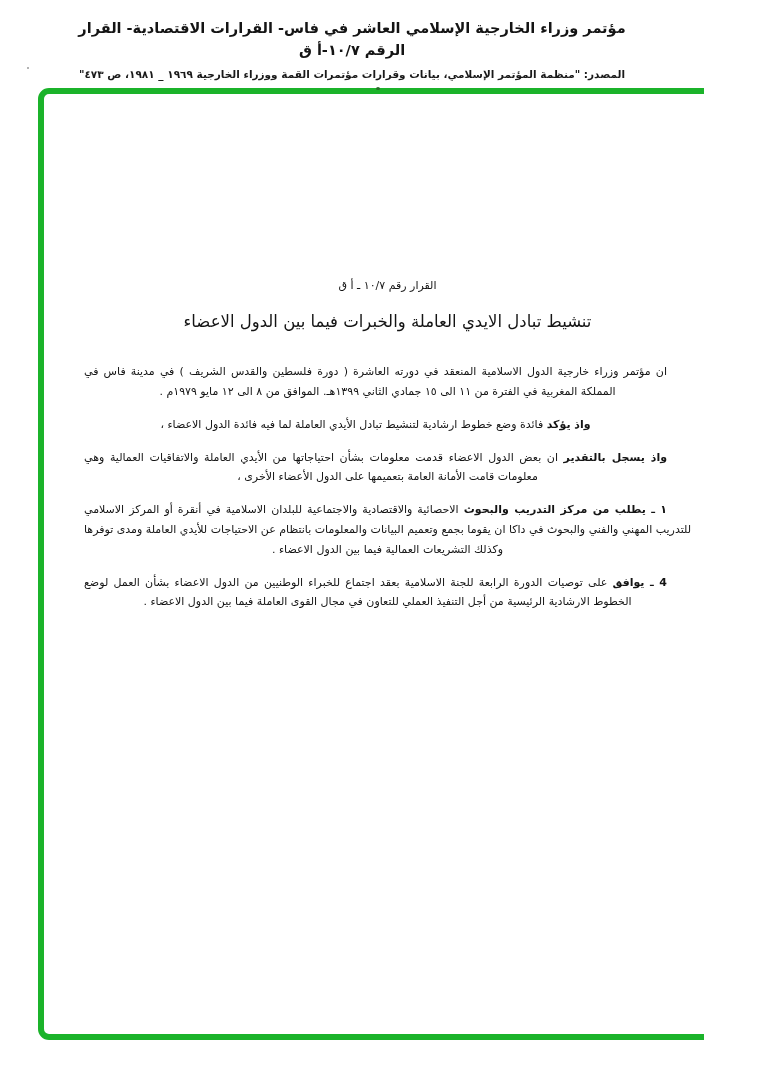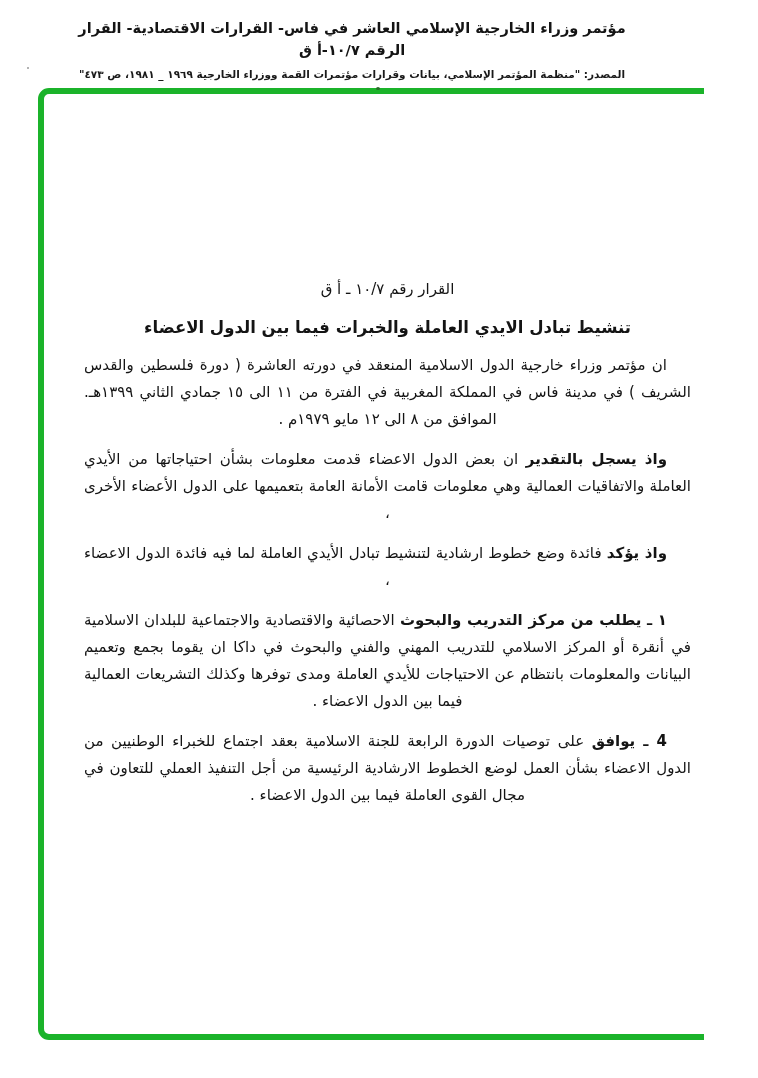--- a/index.html
+++ b/index.html
@@ -43,32 +43,32 @@
     border-radius: 11px;
     box-sizing: border-box;
     background: #ffffff;
   }
   .doc-content {
     direction: rtl;
     padding: 184px 26px 0 40px;
   }
   .res-number {
     text-align: center;
-    font-size: 15px;
+    font-size: 11px;
     line-height: 1.5;
   }
   .doc-title {
     text-align: center;
     font-size: 16.5px;
-    font-weight: bold;
-    margin: 15px 0 12px 0;
+    font-weight: normal;
+    margin: 15px 0 28px 0;
     line-height: 1.5;
   }
   .para {
-    font-size: 15px;
+    font-size: 11px;
     line-height: 1.8;
     text-align: justify;
     text-align-last: center;
     text-indent: 24px;
     margin: 12px 0 13px 0;
   }
   .para .lead { font-weight: bold; }
   
   .speck {
     position: absolute;
@@ -94,23 +94,23 @@
   <div class="doc-frame">
     <div class="doc-content">
 
       <div class="res-number">القرار رقم ١٠/٧ ـ أ ق</div>
 
       <h1 class="doc-title">تنشيط تبادل الايدي العاملة والخبرات فيما بين الدول الاعضاء</h1>
 
       <p class="para"><span class="lead"></span><span>ان مؤتمر وزراء خارجية الدول الاسلامية المنعقد في دورته العاشرة ( دورة فلسطين والقدس الشريف ) في مدينة فاس في المملكة المغربية في الفترة من ١١ الى ١٥ جمادي الثاني ١٣٩٩هـ. الموافق من ٨ الى ١٢ مايو ١٩٧٩م .</span></p>
 
 
+      <p class="para"><span class="lead">واذ يؤكد</span><span> فائدة وضع خطوط ارشادية لتنشيط تبادل الأيدي العاملة لما فيه فائدة الدول الاعضاء ،</span></p>
+
       <p class="para"><span class="lead">واذ يسجل بالتقدير</span><span> ان بعض الدول الاعضاء قدمت معلومات بشأن احتياجاتها من الأيدي العاملة والاتفاقيات العمالية وهي معلومات قامت الأمانة العامة بتعميمها على الدول الأعضاء الأخرى ،</span></p>
-
-      <p class="para"><span class="lead">واذ يؤكد</span><span> فائدة وضع خطوط ارشادية لتنشيط تبادل الأيدي العاملة لما فيه فائدة الدول الاعضاء ،</span></p>
 
       <p class="para"><span class="lead">١ ـ يطلب من مركز التدريب والبحوث</span><span> الاحصائية والاقتصادية والاجتماعية للبلدان الاسلامية في أنقرة أو المركز الاسلامي للتدريب المهني والفني والبحوث في داكا ان يقوما بجمع وتعميم البيانات والمعلومات بانتظام عن الاحتياجات للأيدي العاملة ومدى توفرها وكذلك التشريعات العمالية فيما بين الدول الاعضاء .</span></p>
 
       <p class="para"><span class="lead">4 ـ يوافق</span><span> على توصيات الدورة الرابعة للجنة الاسلامية بعقد اجتماع للخبراء الوطنيين من الدول الاعضاء بشأن العمل لوضع الخطوط الارشادية الرئيسية من أجل التنفيذ العملي للتعاون في مجال القوى العاملة فيما بين الدول الاعضاء .</span></p>
 
     </div>
   </div>
 
   <div class="speck s1"></div>
   <div class="speck s2"></div>

